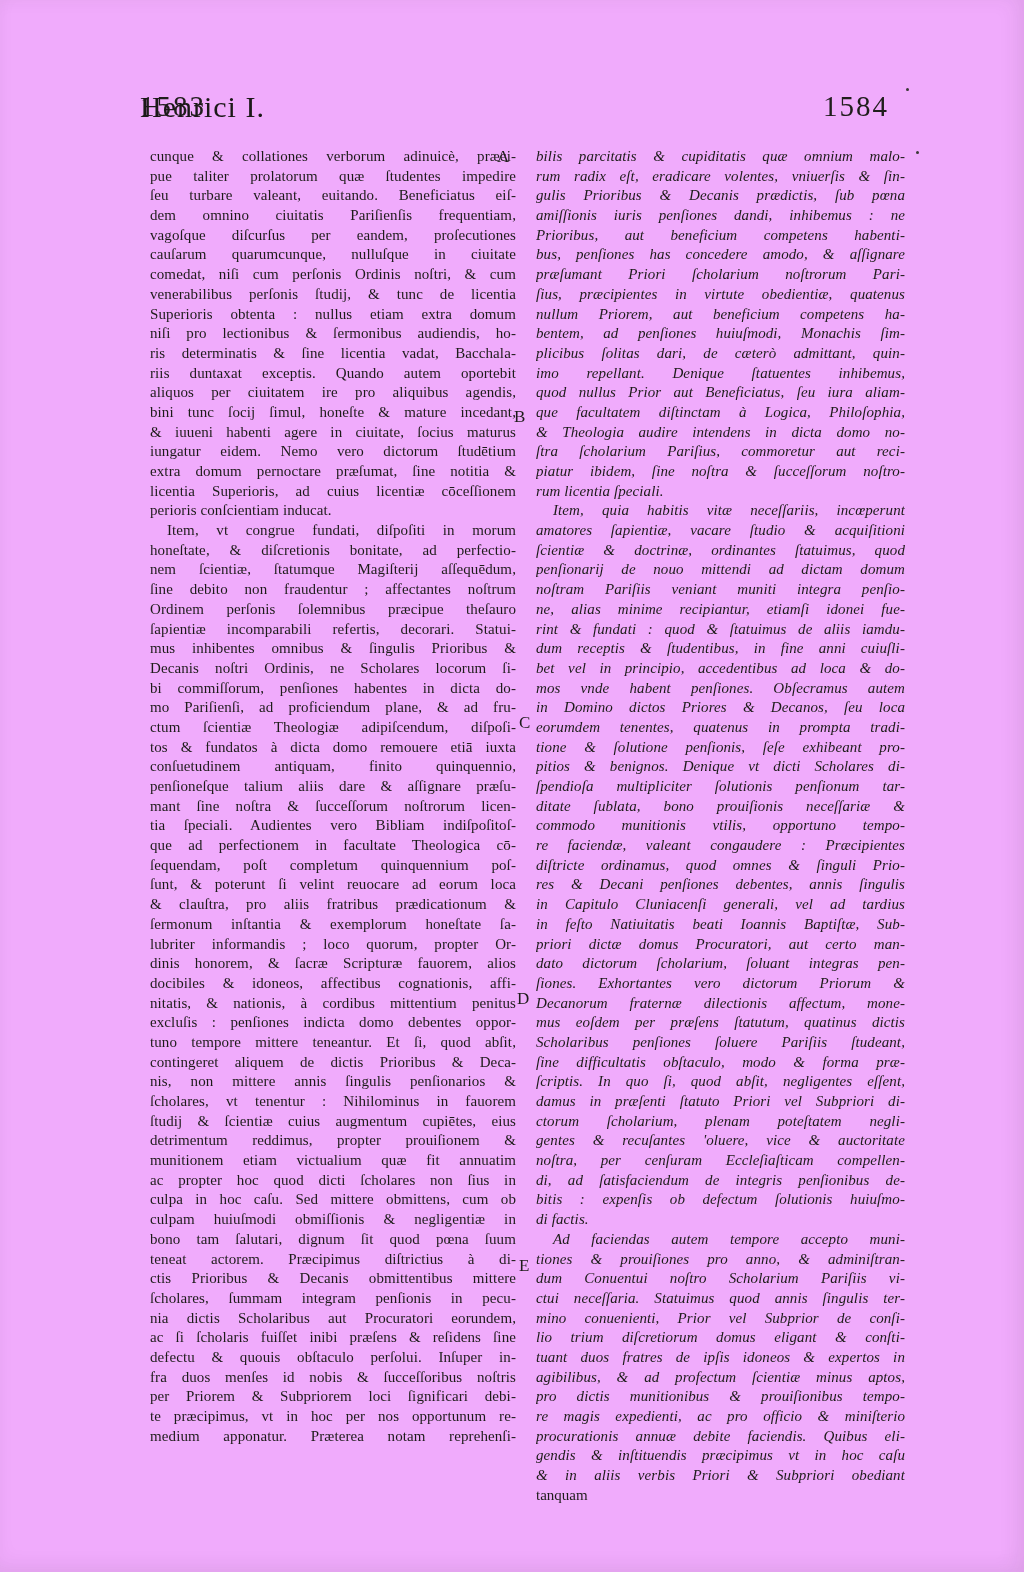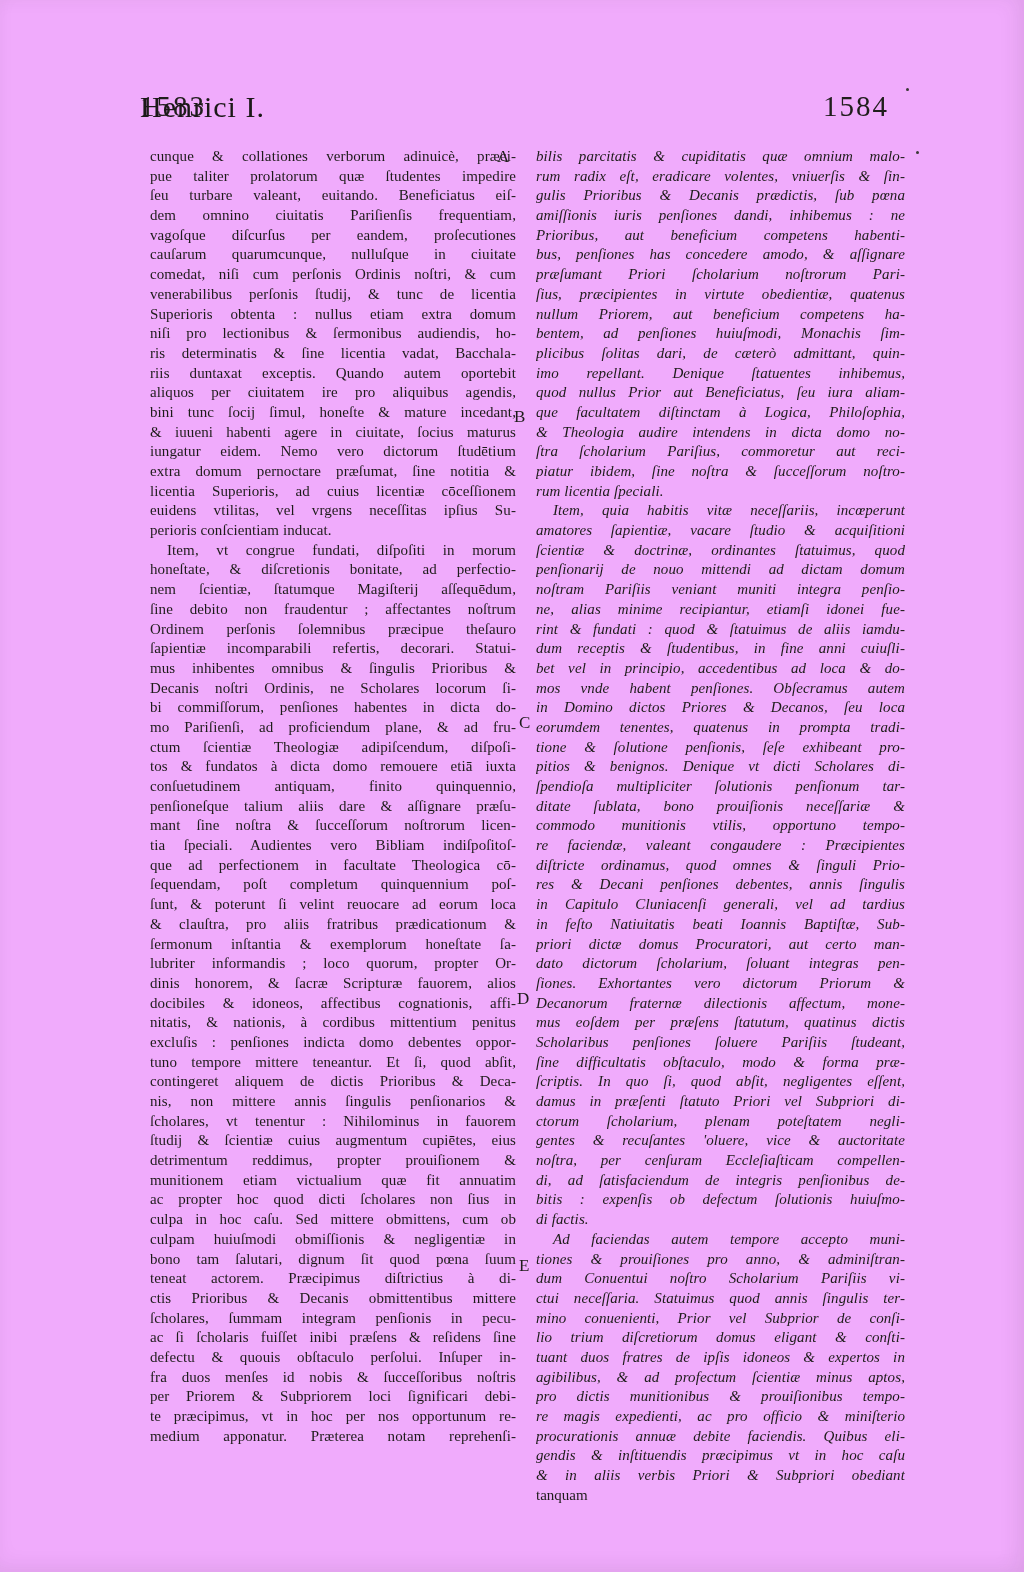--- a/index.html
+++ b/index.html
@@ -106,21 +106,20 @@
       <div class="line">Superioris obtenta : nullus etiam extra domum</div>
       <div class="line">niſi pro lectionibus &amp; ſermonibus audiendis, ho-</div>
       <div class="line">ris determinatis &amp; ſine licentia vadat, Bacchala-</div>
       <div class="line">riis duntaxat exceptis. Quando autem oportebit</div>
       <div class="line">aliquos per ciuitatem ire pro aliquibus agendis,</div>
       <div class="line">bini tunc ſocij ſimul, honeſte &amp; mature incedant,</div>
       <div class="line">&amp; iuueni habenti agere in ciuitate, ſocius maturus</div>
       <div class="line">iungatur eidem. Nemo vero dictorum ſtudētium</div>
       <div class="line">extra domum pernoctare præſumat, ſine notitia &amp;</div>
       <div class="line">licentia Superioris, ad cuius licentiæ cōceſſionem</div>
-      <div class="line">euidens vtilitas, vel vrgens neceſſitas ipſius Su-</div>
       <div class="line flush">perioris conſcientiam inducat.</div>
       <div class="line indent">Item, vt congrue fundati, diſpoſiti in morum</div>
       <div class="line">honeſtate, &amp; diſcretionis bonitate, ad perfectio-</div>
       <div class="line">nem ſcientiæ, ſtatumque Magiſterij aſſequēdum,</div>
       <div class="line">ſine debito non fraudentur ; affectantes noſtrum</div>
       <div class="line">Ordinem perſonis ſolemnibus præcipue theſauro</div>
       <div class="line">ſapientiæ incomparabili refertis, decorari. Statui-</div>
       <div class="line">mus inhibentes omnibus &amp; ſingulis Prioribus &amp;</div>
       <div class="line">Decanis noſtri Ordinis, ne Scholares locorum ſi-</div>
       <div class="line">bi commiſſorum, penſiones habentes in dicta do-</div>
@@ -148,20 +147,21 @@
       <div class="line">ſtudij &amp; ſcientiæ cuius augmentum cupiētes, eius</div>
       <div class="line">detrimentum reddimus, propter prouiſionem &amp;</div>
       <div class="line">munitionem etiam victualium quæ fit annuatim</div>
       <div class="line">ac propter hoc quod dicti ſcholares non ſius in</div>
       <div class="line">culpa in hoc caſu. Sed mittere obmittens, cum ob</div>
       <div class="line">culpam huiuſmodi obmiſſionis &amp; negligentiæ in</div>
       <div class="line">bono tam ſalutari, dignum ſit quod pœna ſuum</div>
       <div class="line">teneat actorem. Præcipimus diſtrictius à di-</div>
       <div class="line">ctis Prioribus &amp; Decanis obmittentibus mittere</div>
       <div class="line">ſcholares, ſummam integram penſionis in pecu-</div>
+      <div class="line">nia dictis Scholaribus aut Procuratori eorundem,</div>
       <div class="line">ac ſi ſcholaris fuiſſet inibi præſens &amp; reſidens ſine</div>
       <div class="line">defectu &amp; quouis obſtaculo perſolui. Inſuper in-</div>
       <div class="line">fra duos menſes id nobis &amp; ſucceſſoribus noſtris</div>
       <div class="line">per Priorem &amp; Subpriorem loci ſignificari debi-</div>
       <div class="line">te præcipimus, vt in hoc per nos opportunum re-</div>
       <div class="line">medium apponatur. Præterea notam reprehenſi-</div>
     </div>
 
   <div class="col right">
       <div class="line">bilis parcitatis &amp; cupiditatis quæ omnium malo-</div>

